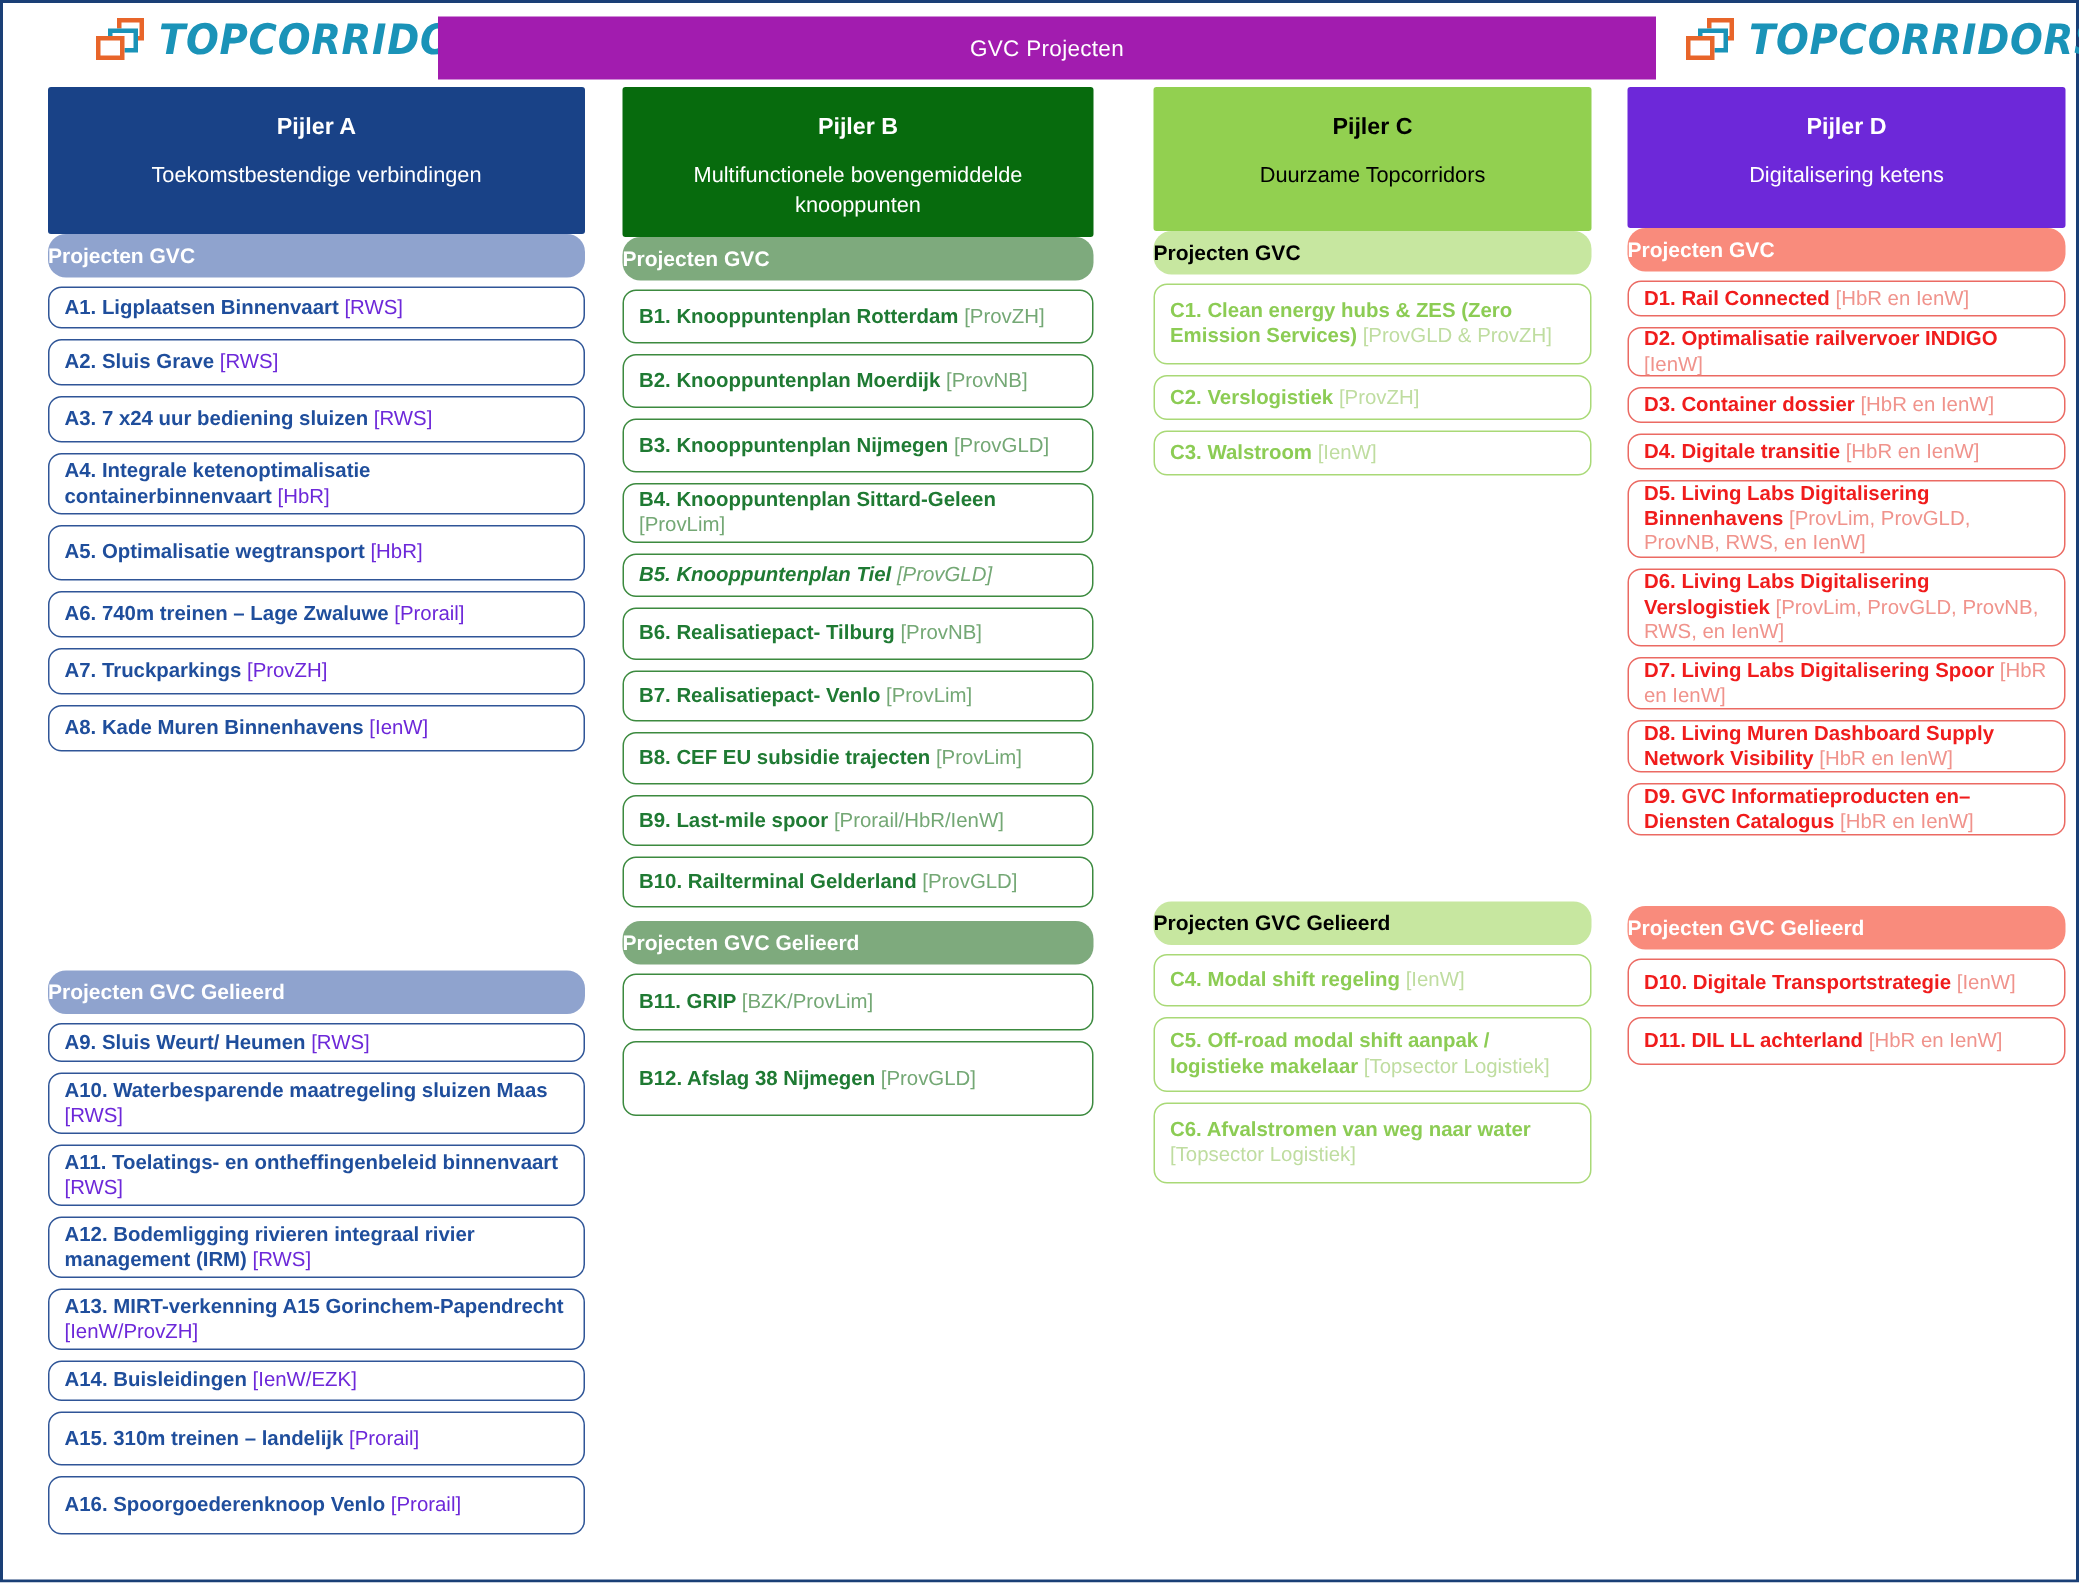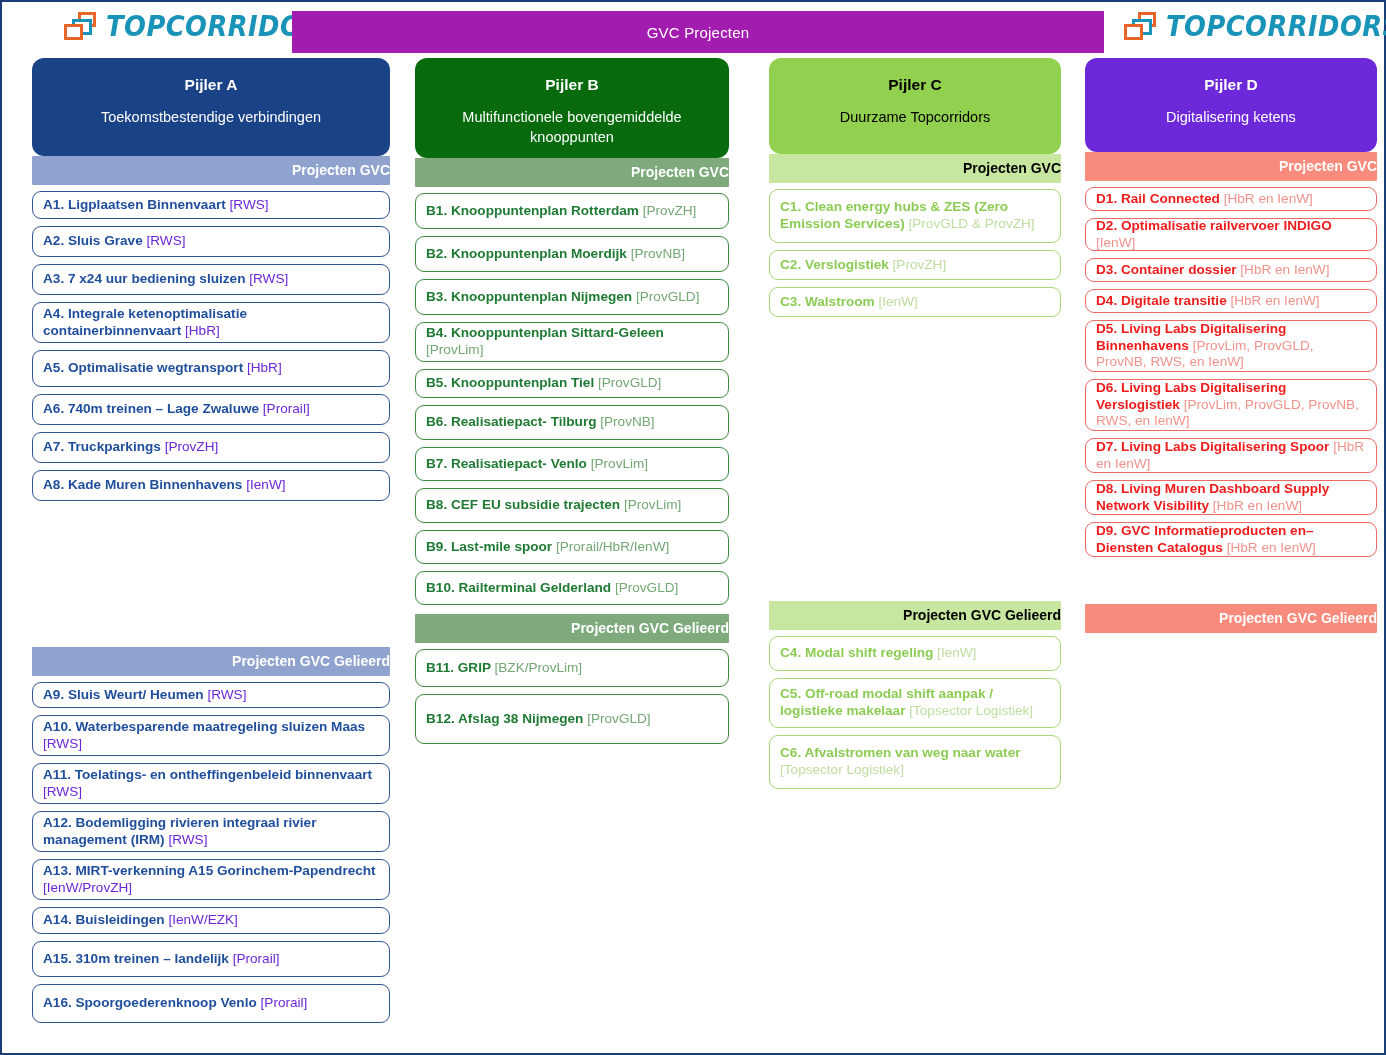--- a/index.html
+++ b/index.html
@@ -86,21 +86,21 @@
   .col {
     position: absolute;
     top: 0;
   }
   .col-a { left: 30px;   width: 358px; }
   .col-b { left: 413px;  width: 314px; }
   .col-c { left: 767px;  width: 292px; }
   .col-d { left: 1083px; width: 292px; }
 
   .pillar {
-    border-radius: 12px;
+    border-radius: 2px;
     color: #ffffff;
     text-align: center;
     padding: 18px 12px 20px;
     box-sizing: border-box;
   }
   .pillar .p-title {
     font-weight: bold;
     font-size: 15.5px;
     display: block;
     margin-bottom: 14px;
@@ -109,22 +109,22 @@
     font-size: 14.5px;
     display: block;
     line-height: 1.35;
   }
   .pillar-a { background: #194287; height: 98px; }
   .pillar-b { background: #076b0d; height: 100px; }
   .pillar-c { background: #92d050; height: 96px; color: #000000; }
   .pillar-d { background: #6d28d9; height: 94px; }
 
   .band {
-    border-radius: 1px;
-    text-align: right;
+    border-radius: 12px;
+    text-align: left;
     font-weight: bold;
     font-size: 14px;
     padding: 6px 0 7px;
     box-sizing: border-box;
     color: #ffffff;
   }
   .band-a { background: #8fa3ce; }
   .band-b { background: #7eaa7d; }
   .band-c { background: #c7e7a0; color: #000000; }
   .band-d { background: #f98b7c; }
@@ -265,21 +265,21 @@
           </div>
           <div class="card card-b" style="height: 36px; margin-top: 7px;">
             <div><span class="t">B2. Knooppuntenplan Moerdijk </span><span class="o">[ProvNB]</span></div>
           </div>
           <div class="card card-b" style="height: 36px; margin-top: 7px;">
             <div><span class="t">B3. Knooppuntenplan Nijmegen </span><span class="o">[ProvGLD]</span></div>
           </div>
           <div class="card card-b" style="height: 40px; margin-top: 7px;">
             <div><span class="t">B4. Knooppuntenplan Sittard-Geleen </span><span class="o">[ProvLim]</span></div>
           </div>
-          <div class="card card-b" style="height: 29px; margin-top: 7px;">
+          <div class="card card-b" style="height: 29px; margin-top: 7px; font-style: italic;">
             <div><span class="t">B5. Knooppuntenplan Tiel </span><span class="o">[ProvGLD]</span></div>
           </div>
           <div class="card card-b" style="height: 35px; margin-top: 7px;">
             <div><span class="t">B6. Realisatiepact- Tilburg </span><span class="o">[ProvNB]</span></div>
           </div>
           <div class="card card-b" style="height: 34px; margin-top: 7px;">
             <div><span class="t">B7. Realisatiepact- Venlo </span><span class="o">[ProvLim]</span></div>
           </div>
           <div class="card card-b" style="height: 35px; margin-top: 7px;">
             <div><span class="t">B8. CEF EU subsidie trajecten </span><span class="o">[ProvLim]</span></div>
@@ -364,16 +364,24 @@
           </div>
           <div class="card card-d" style="height: 35px; margin-top: 7px;">
             <div><span class="t">D8. Living Muren Dashboard Supply Network Visibility </span><span class="o">[HbR en IenW]</span></div>
           </div>
           <div class="card card-d" style="height: 35px; margin-top: 7px;">
             <div><span class="t">D9. GVC Informatieproducten en– Diensten Catalogus </span><span class="o">[HbR en IenW]</span></div>
           </div>
         </div>
       <div style="height:47px"></div>
       <div class="band band-d">Projecten GVC Gelieerd</div>
+      <div class="cards">
+          <div class="card card-d" style="height: 32px; margin-top: 6px;">
+            <div><span class="t">D10. Digitale Transportstrategie </span><span class="o">[IenW]</span></div>
+          </div>
+          <div class="card card-d" style="height: 32px; margin-top: 7px;">
+            <div><span class="t">D11. DIL LL achterland </span><span class="o">[HbR en IenW]</span></div>
+          </div>
+        </div>
     </div>
 
   </div>
 </div>
 
 </body></html>

